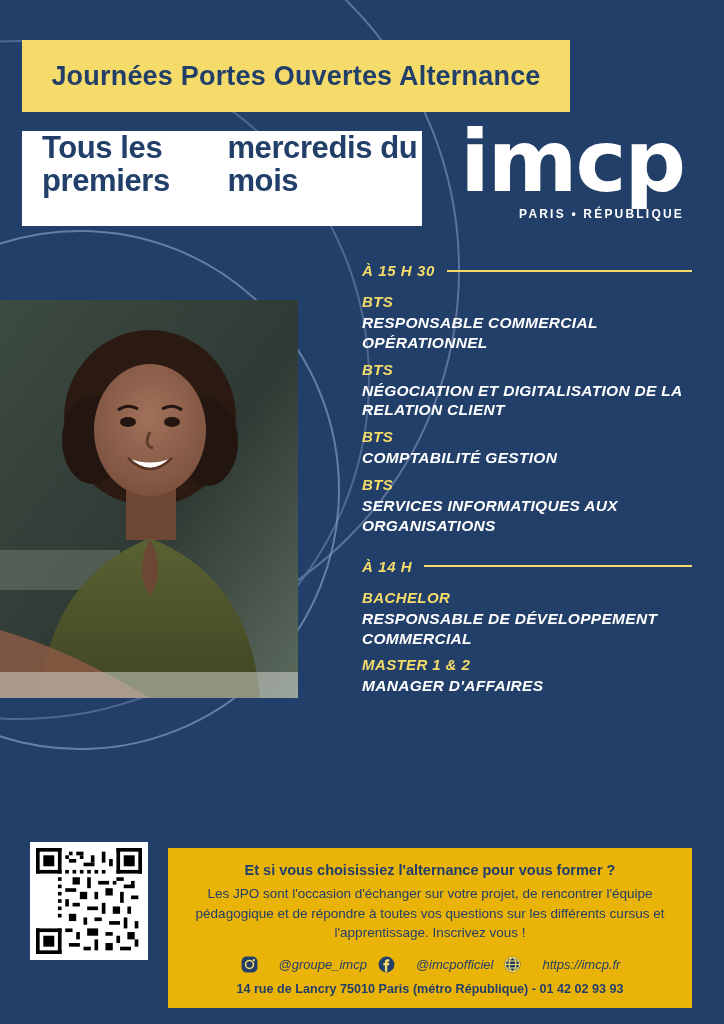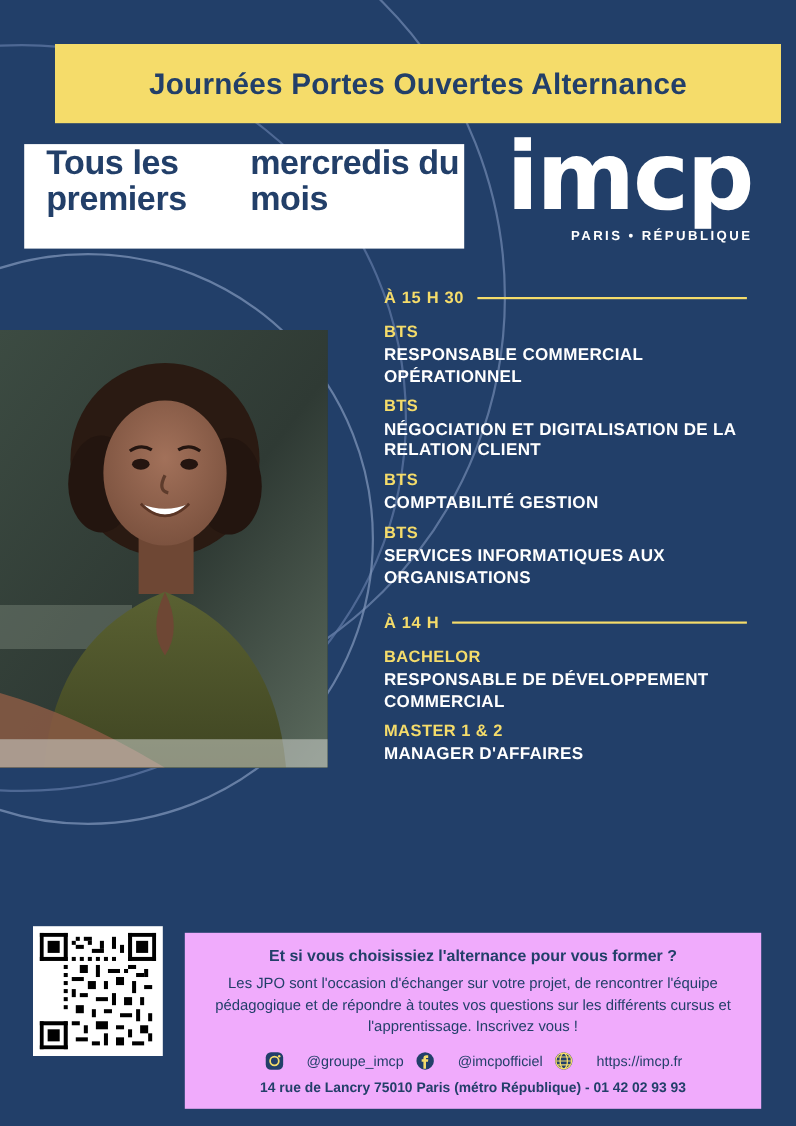--- a/index.html
+++ b/index.html
@@ -21,25 +21,24 @@
     border-radius: 50%;
     opacity: .75;
   }
   .arc-1 { width: 760px; height: 760px; left: -300px; top: -110px; }
   .arc-2 { width: 700px; height: 680px; left: -330px; top: 40px; border-color:#5d77a3; }
   .arc-3 { width: 520px; height: 520px; left: -180px; top: 230px; border-color:#7e94b8; }
 
   
   .banner {
     position: absolute; left: 22px; top: 40px;
-    width: 660px; height: 72px;
+    width: 548px; height: 72px;
     background: #f5dc6a;
     display: flex; align-items: center; justify-content: center;
     z-index: 5;
-    margin-left: 28px;
   }
   .banner span {
     color: #223f69;
     font-size: 27px;
     font-weight: bold;
     letter-spacing: .2px;
   }
 
   
   .subbanner {
@@ -85,22 +84,22 @@
     position: absolute; left: 0; top: 300px;
     width: 298px; height: 398px;
     overflow: hidden;
     z-index: 4;
     background: #2b3a3b;
   }
   .photo svg { display:block; }
 
   
   .program {
-    position: absolute; left: 349px; top: 262px;
-    width: 330px; z-index: 6;
+    position: absolute; left: 362px; top: 262px;
+    width: 330px; z-index: 6; font-style: italic;
   }
   .time-row {
     display: flex; align-items: center;
     margin-bottom: 14px;
   }
   .time-row .time {
     color: #f5dc6a;
     font-size: 15px;
     font-weight: bold;
     letter-spacing: .6px;
@@ -139,36 +138,36 @@
     position: absolute; left: 30px; top: 842px;
     width: 118px; height: 118px;
     background: #ffffff; padding: 6px; z-index: 7;
   }
   .qr canvas, .qr .grid { width: 106px; height: 106px; display:block; }
 
   
   .footer {
     position: absolute; left: 168px; top: 848px;
     width: 524px; height: 160px;
-    background: #f0abfc;
+    background: #eab308;
     z-index: 5;
     padding: 14px 18px 4px 18px;
     text-align: center;
   }
   .footer .q {
     color: #223f69; font-size: 14.5px; font-weight: bold; margin-bottom: 6px;
   }
   .footer .p {
     color: #223f69; font-size: 13.5px; line-height: 1.45;
   }
   .social {
     display: flex; align-items: center; justify-content: center;
     gap: 10px; margin-top: 12px;
   }
-  .social .item { display:flex; align-items:center; gap:20px; }
+  .social .item { display:flex; align-items:center; gap:20px;font-style:italic; }
   .social .item span.txt { color:#223f69; font-size: 13px; }
   .ic { width:19px; height:19px; display:block; }
   .addr {
     margin-top: 8px; color:#223f69; font-size: 12.6px; font-weight: bold;
   }
 </style>
 </head>
 <body>
 
 <div id="poster">

